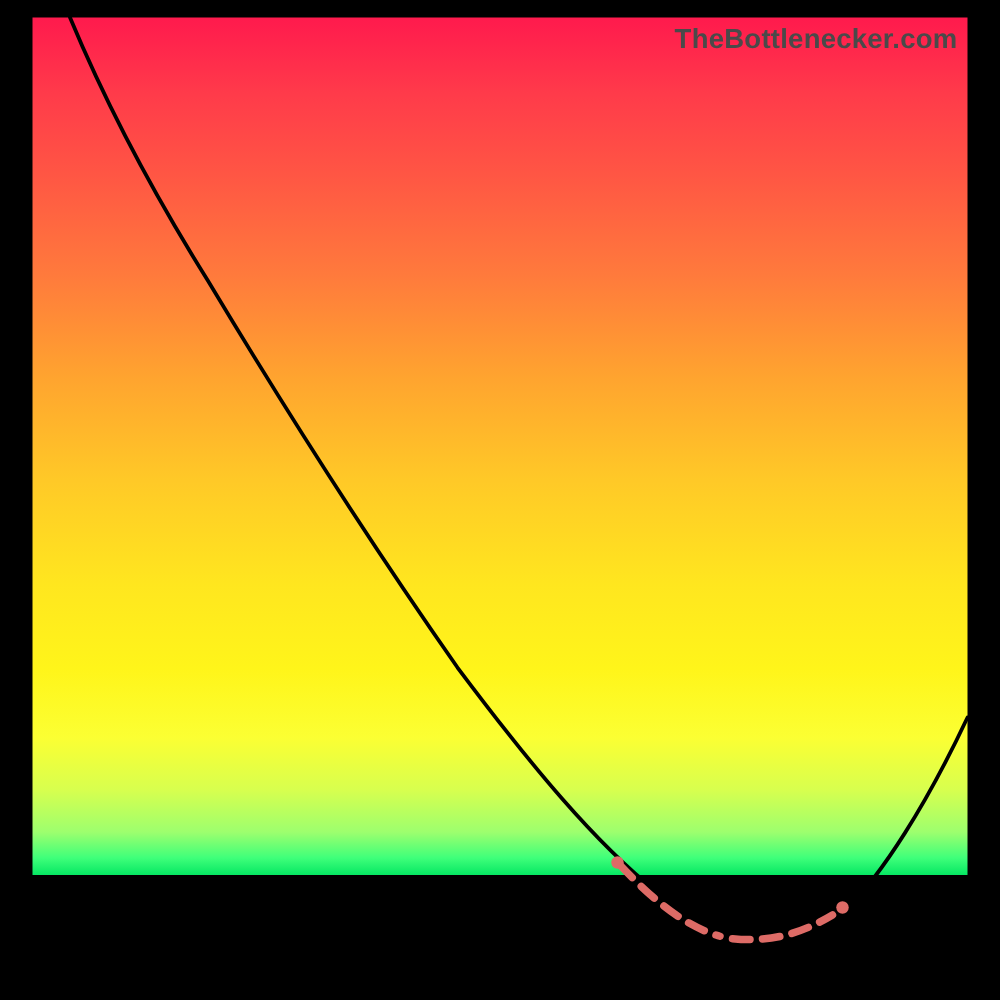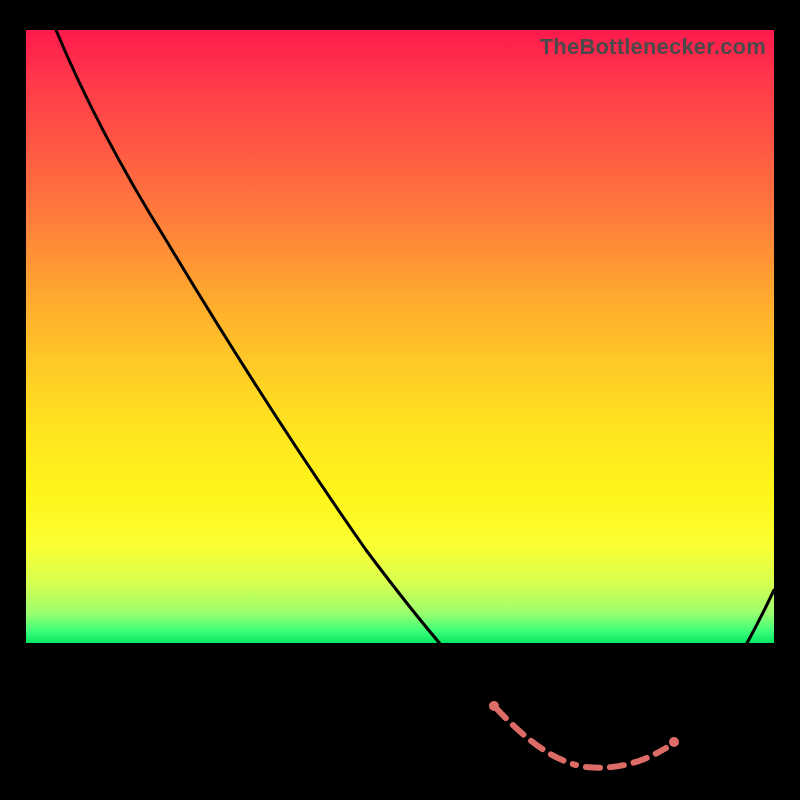--- a/index.html
+++ b/index.html
@@ -12,23 +12,23 @@
     font-family: Arial, Helvetica, sans-serif;
   }
   .frame {
     position: absolute;
     inset: 0;
     background: #000;
   }
   .plot-area {
     position: absolute;
     left: 26px;
-    top: 30px;
+    top: 14px;
     width: 748px;
-    height: 613px;
+    height: 686px;
     background: linear-gradient(
       to bottom,
       #ff1a4d 0%,
       #ff3b4a 9%,
       #ff5544 18%,
       #ff7a3c 30%,
       #ffa42f 42%,
       #ffc927 54%,
       #ffe61f 66%,
       #fff51a 76%,

